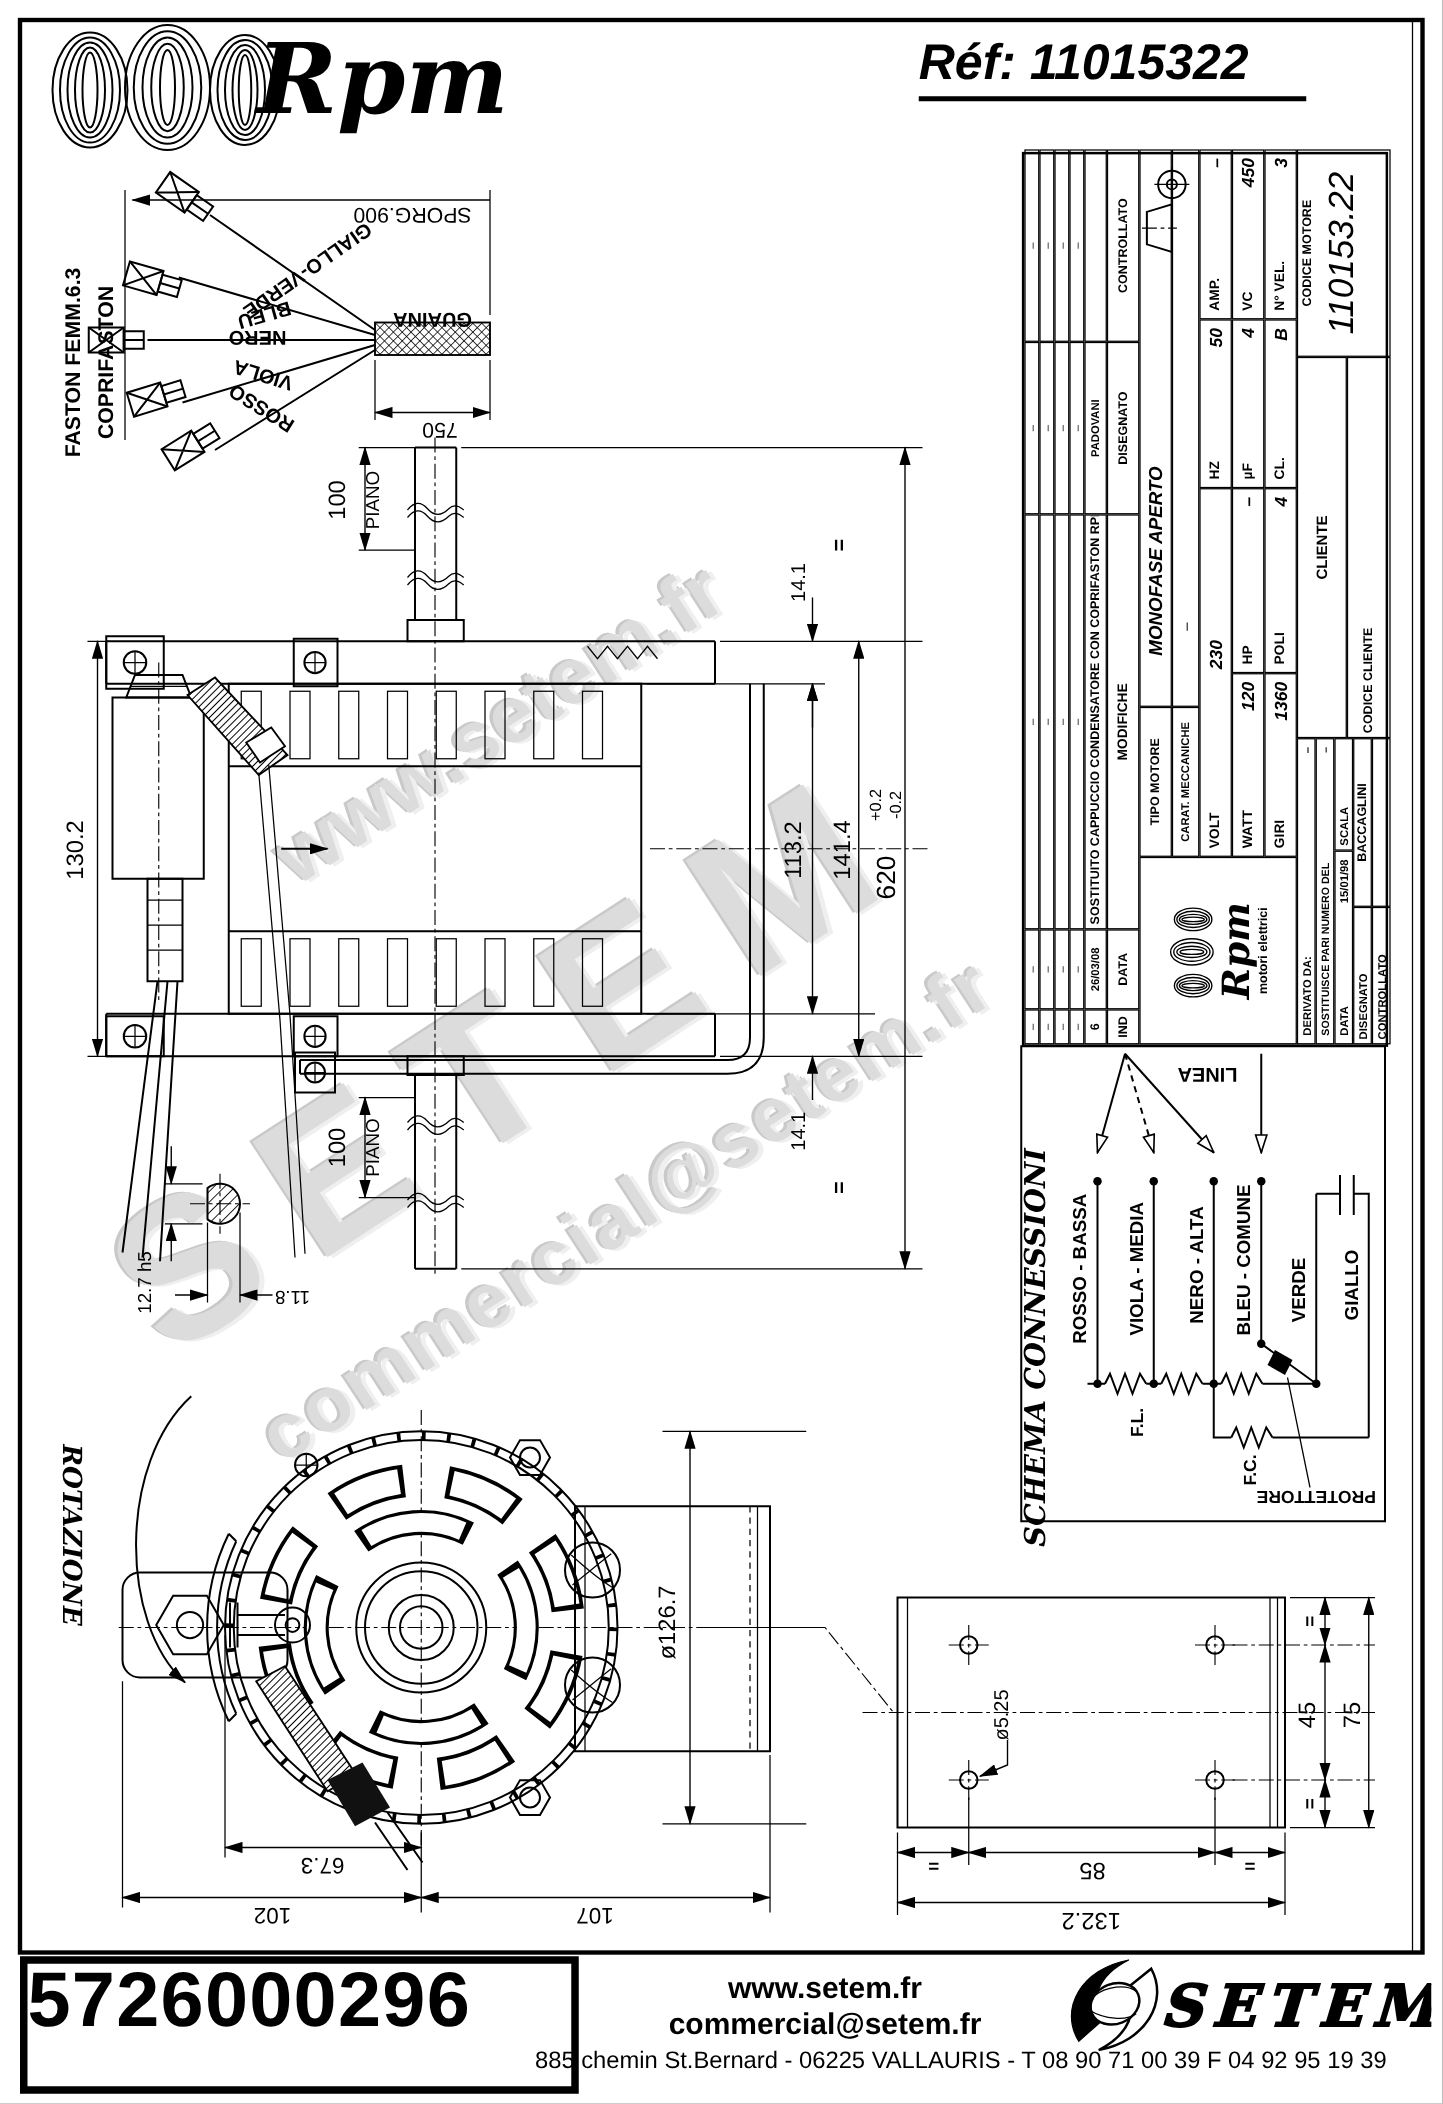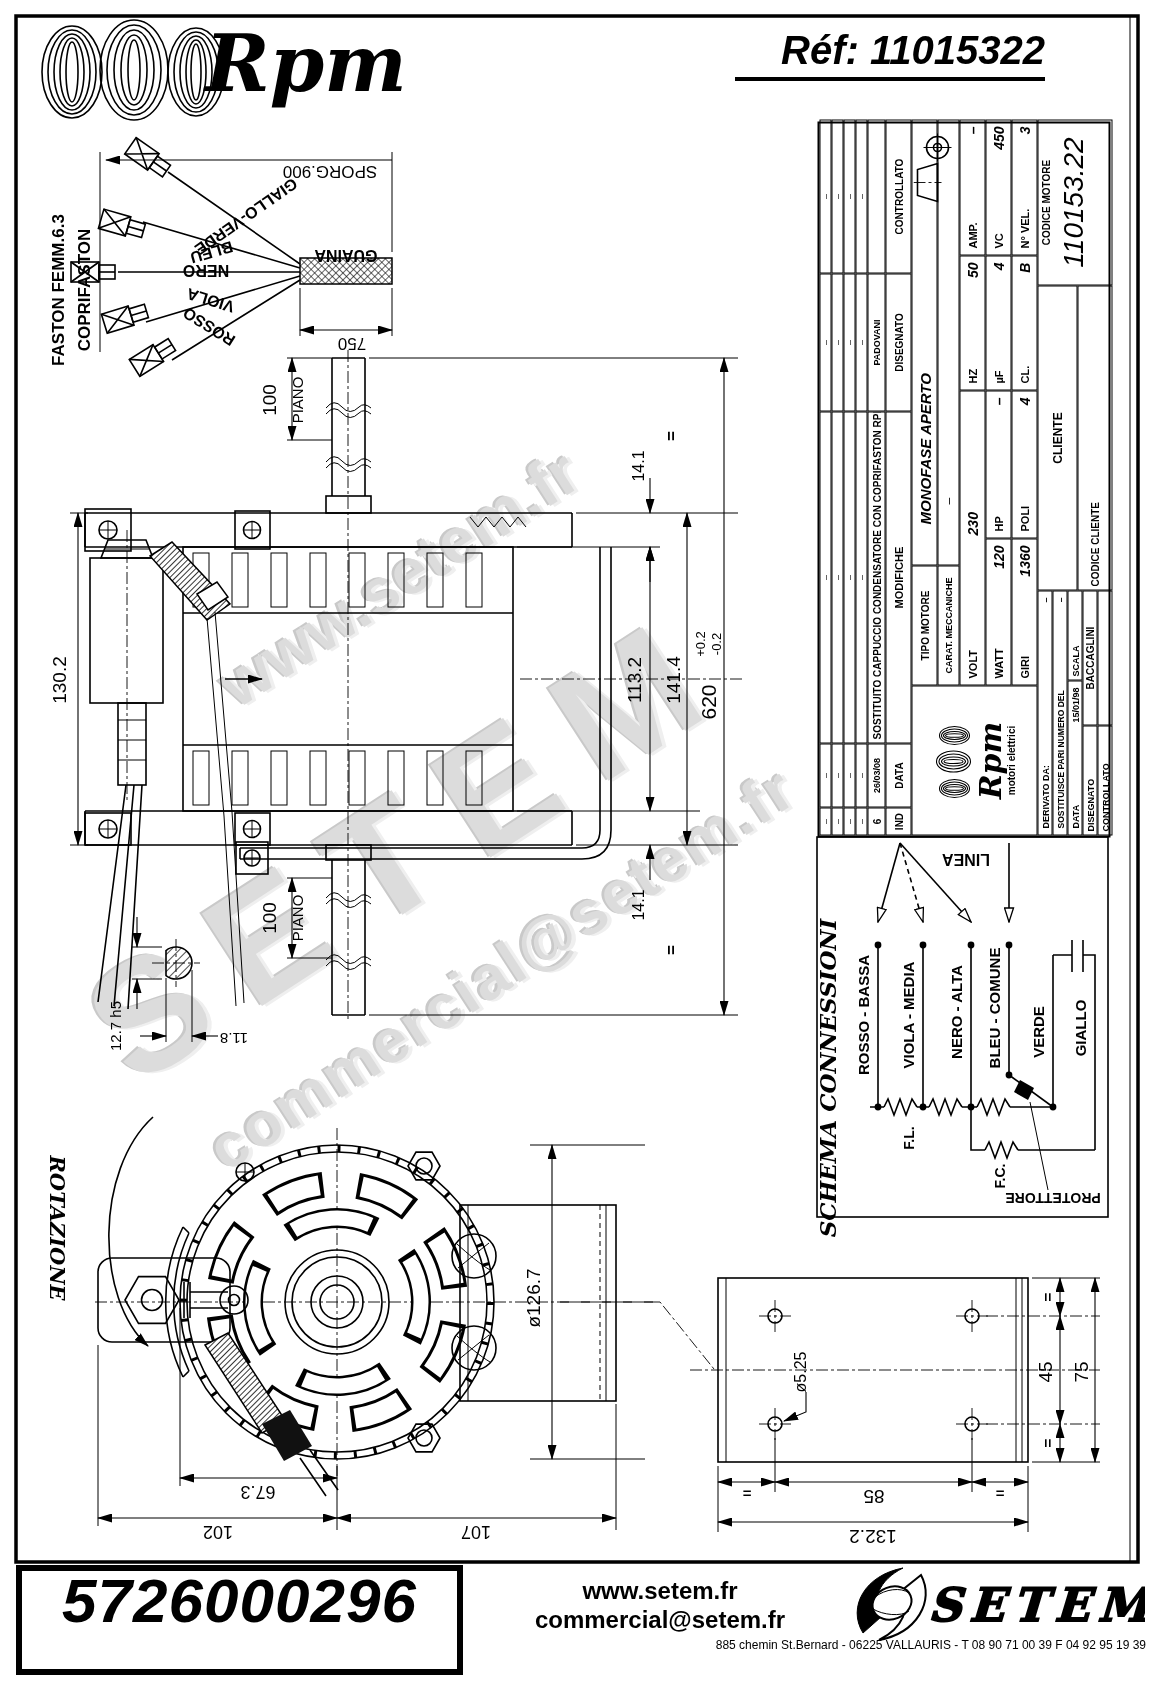--- a/index.html
+++ b/index.html
@@ -24,39 +24,39 @@
   .dsh{stroke-dasharray:5 4;}
   .d13{font-size:13px}.d14{font-size:14px}.d15{font-size:15px}.d16{font-size:16px}
   .d17{font-size:17px}.d18{font-size:18px}.d19{font-size:19px}.d21{font-size:21px}.d23{font-size:23px}
   .bold{font-weight:bold}.it{font-style:italic}
   .ser{font-family:"DejaVu Serif",serif;}
   
   #brand{position:absolute;left:205px;top:18px;z-index:3;font-family:"DejaVu Serif",serif;
          font-style:italic;font-weight:bold;font-size:78px;}
   #refbox{position:absolute;left:735px;top:28px;width:310px;z-index:3;
           font-style:italic;font-weight:bold;font-size:40px;border-bottom:4px solid #000;
-          padding-bottom:4px;text-align:right;white-space:nowrap;}
+          padding-bottom:4px;text-align:left;white-space:nowrap;}
   
   #tb{position:absolute;left:605.5px;top:332.5px;width:716px;height:293px;
       transform:rotate(-90deg);z-index:3;border:2.5px solid #000;}
   .tc{position:absolute;border:1.4px solid #000;display:flex;align-items:center;
       justify-content:center;overflow:hidden;white-space:nowrap;}
   .lft{justify-content:flex-start;padding-left:3px;}
   .spc{justify-content:space-between;padding:0 6px;}
   .f8{font-size:8.5px}.f9{font-size:9px}.f10{font-size:10px}.f11{font-size:11px}
   .f12{font-size:12px}.f14{font-size:14px}.f15{font-size:15px}.f28{font-size:28px}
   .b{font-weight:bold}.i{font-style:italic}
   
   #codebox{position:absolute;left:16px;top:1565px;width:447px;height:110px;z-index:3;
            border:6px solid #000;background:#fff;}
   #codebox .cl1{font-size:27px;font-weight:bold;margin:4px 0 0 16px;}
-  #codebox .cl2{font-size:62px;font-weight:bold;text-align:center;margin-top:-6px;letter-spacing:1px;font-style:italic;}
+  #codebox .cl2{font-size:62px;font-weight:bold;text-align:left;margin-top:-6px;letter-spacing:1px;}
   #fcenter{position:absolute;left:470px;top:1577px;width:380px;z-index:3;text-align:center;
            font-weight:bold;font-size:24px;line-height:1.2;}
-  #faddr{position:absolute;left:446px;top:1638px;width:700px;z-index:3;text-align:right;font-size:12px;}
+  #faddr{position:absolute;left:428px;top:1638px;width:700px;z-index:3;text-align:left;font-size:19px;}
   #flogo{position:absolute;left:845px;top:1563px;z-index:3;}
 </style>
 </head>
 <body>
 
 <div id="page">
 
   <div class="wm" id="wm1">www.setem.fr</div>
   <div class="wm" id="wm2">SETEM</div>
   <div class="wm" id="wm3">commercial@setem.fr</div>

